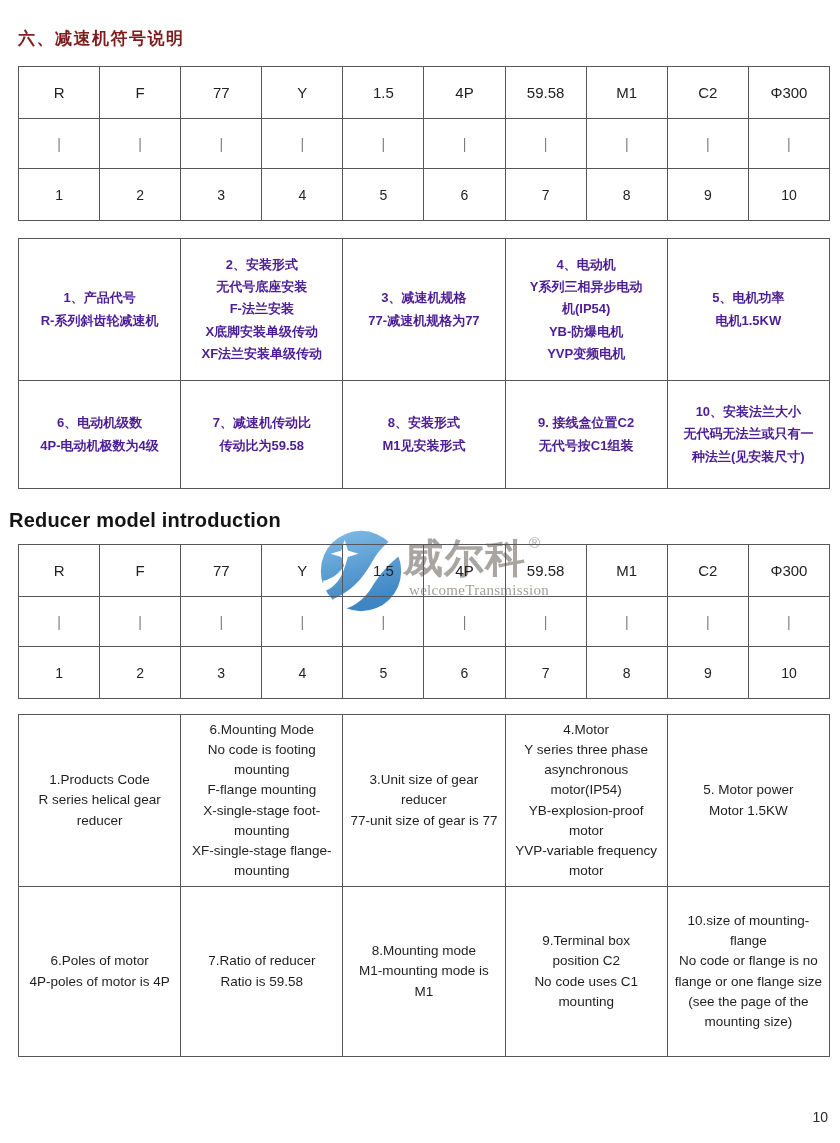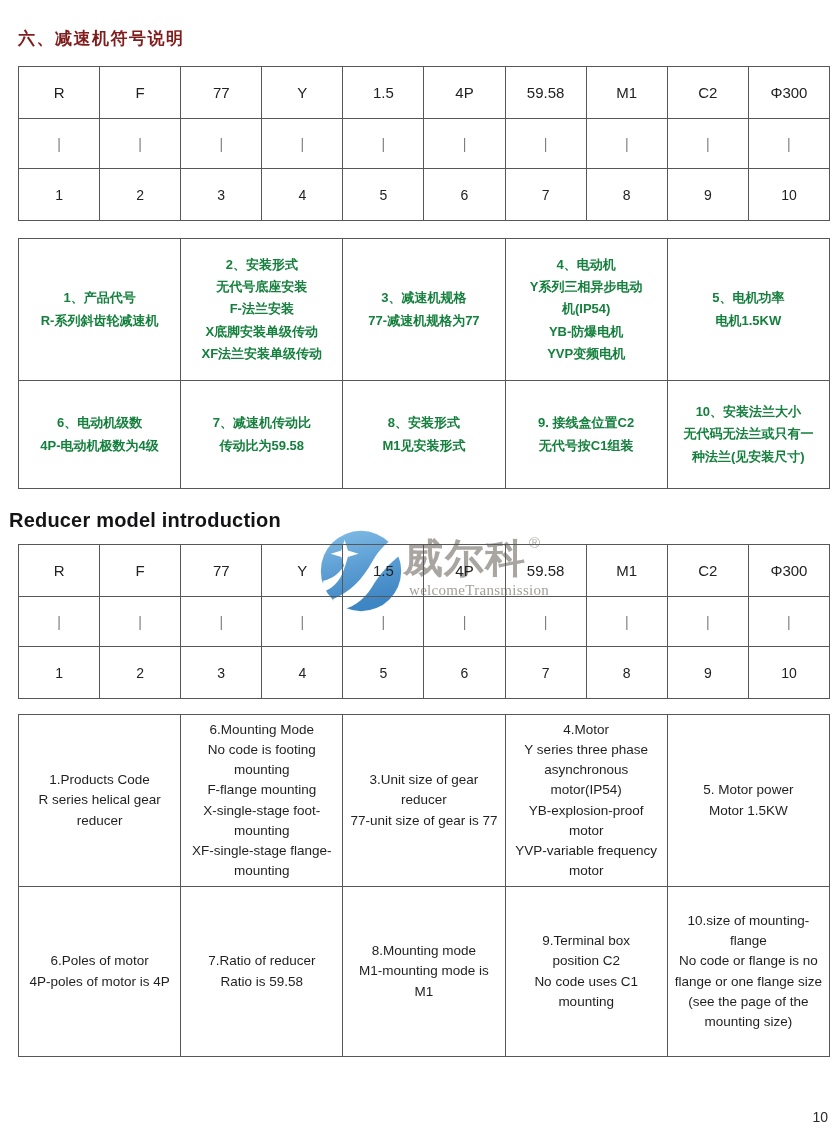--- a/index.html
+++ b/index.html
@@ -32,21 +32,21 @@
   .code-table td { font-size: 15px; }
   .code-table tr.codes-row  { height: 52px; }
   .code-table tr.bars-row   { height: 50px; }
   .code-table tr.nums-row   { height: 52px; }
   .code-table .bar-cell { color: #7e7e80; font-size: 14px; }
   .code-table .num-cell { font-size: 14px; }
   #table-codes-cn { top: 66px; }
   #table-codes-en { top: 544px; z-index: 2; }
   
   .exp-table td { white-space: pre-line; padding: 4px 6px; }
-  .cn-exp td { font-size: 13px; font-weight: 600; line-height: 1.7; color: #15803d; margin-top: 24px; }
+  .cn-exp td { font-size: 13px; font-weight: 600; line-height: 1.7; color: #4c1d95; margin-top: 24px; }
   .cn-exp tr.r1 { height: 142px; }
   .cn-exp tr.r2 { height: 108px; }
   #table-exp-cn { top: 238px; }
   .en-exp td { font-size: 13.5px; line-height: 1.5; color: #1f1f21; }
   .en-exp tr.r1 { height: 172px; }
   .en-exp tr.r2 { height: 170px; }
   #table-exp-en { top: 714px; }
   
   .logo {
     position: absolute; left: 320px; top: 530px;

